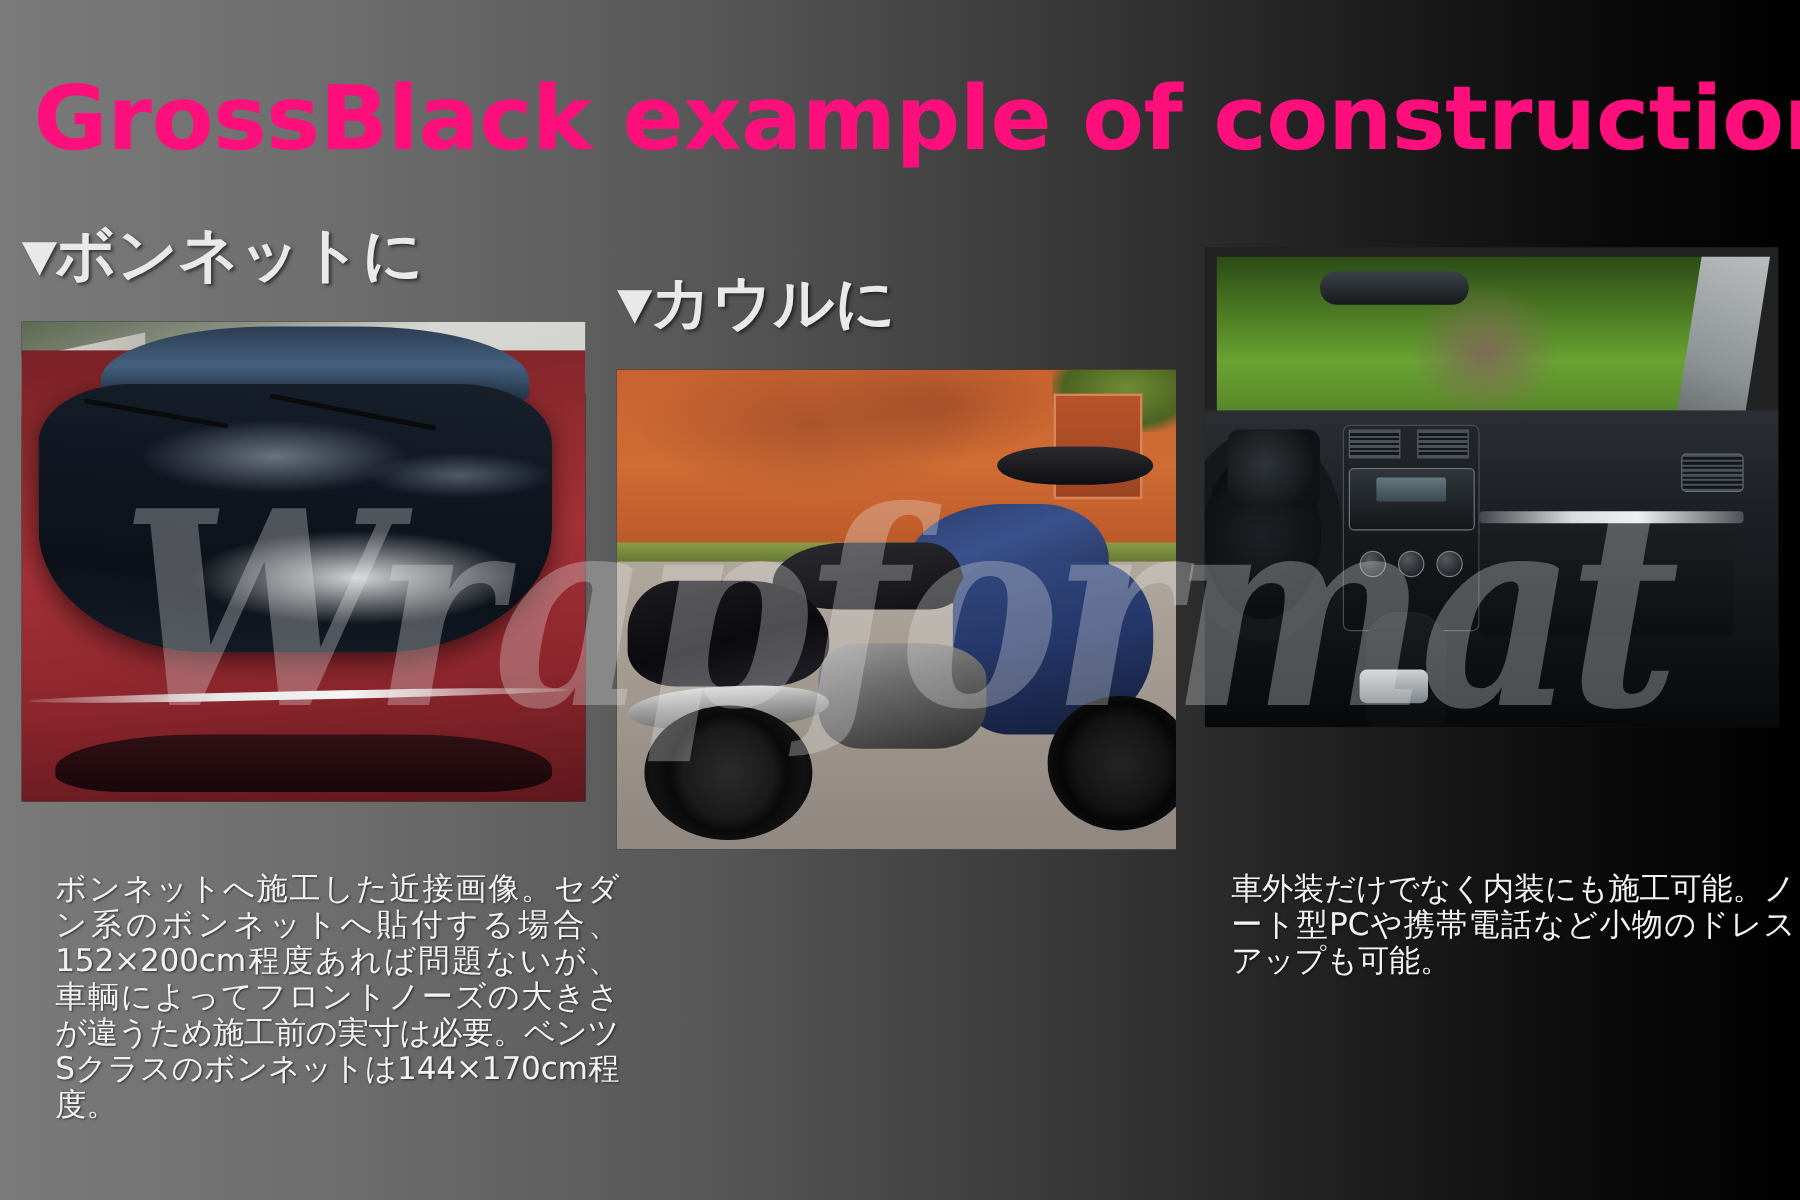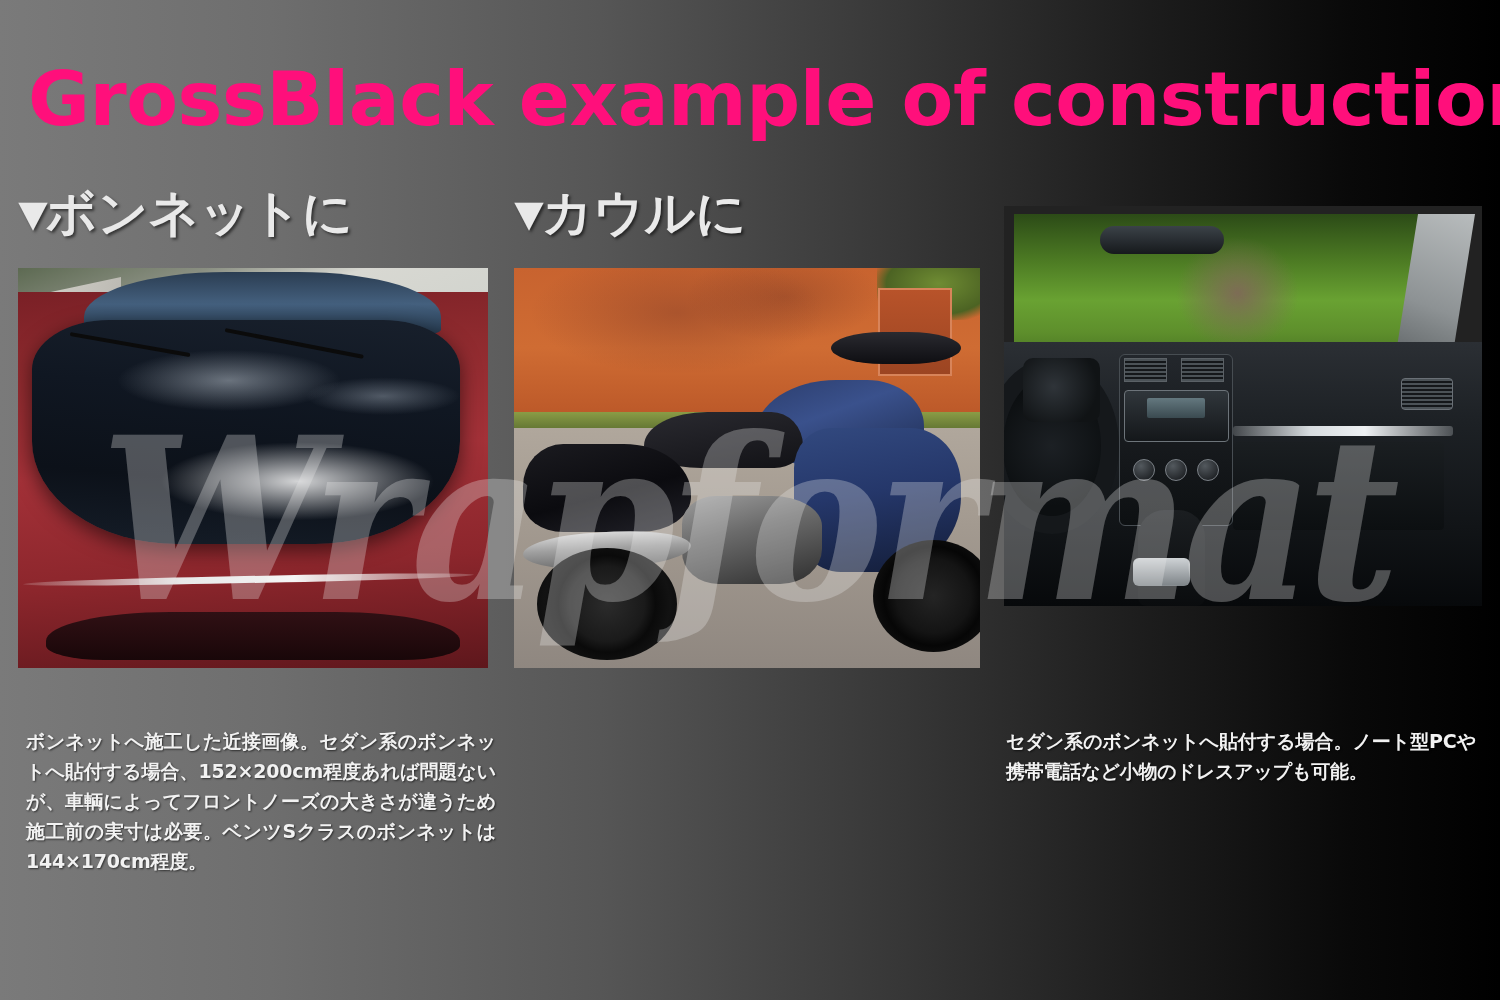--- a/index.html
+++ b/index.html
@@ -34,21 +34,21 @@
     letter-spacing:-0.5px;
     color:#ff0f7b;
     white-space:nowrap;
     transform:scaleX(1.02);
     transform-origin:left center;
   }
 
   
   .col { position:absolute; top:190px; }
   #col-0 { left:18px;   width:470px; }
-  #col-1 { left:514px;  width:466px; }
+  #col-1 { left:514px;  width:466px;margin-top:40px; }
   #col-2 { left:1004px; width:478px; }
 
   .col-head {
     font-family:Liberation Mono, monospace;
     font-weight:bold;
     font-size:50px;
     line-height:54px;
     color:#e9e9e9;
     text-shadow:2px 2px 3px rgba(0,0,0,.55);
     white-space:nowrap;
@@ -285,48 +285,49 @@
     border-radius:4px;
   }
 
   
   #watermark {
     position:absolute;
     left:0; top:410px;
     width:1500px; height:200px;
     pointer-events:none;
     z-index:5;
-    display:flex; align-items:flex-end;
+    display:flex; align-items:center;
   }
   #watermark-text {
     font-family:"DejaVu Serif", serif;
     font-style:italic;
     font-weight:bold;
     font-size:180px;
     line-height:180px;
     letter-spacing:-6px;
     color:rgba(235,235,235,.30);
     white-space:nowrap;
     padding-left:90px;
     transform:scaleY(1.25) scaleX(1.12);
     transform-origin:left center;
   }
 
   
   .body-text {
     position:absolute;
     font-family:"DejaVu Sans", sans-serif;
-    font-weight:bold;
-    font-size:19px;
+    font-weight:normal;
+    font-size:26px;
     line-height:30px;
     color:#f2f2f2;
     text-shadow:1px 1px 2px rgba(0,0,0,.6);
     letter-spacing:-0.2px;
     text-align:justify;
     text-justify:inter-character;
+    margin-left:20px;
   }
   #body-0 { left:26px;   top:726px; width:470px; }
   #body-1 { left:518px;  width:470px; top:726px; }
   #body-2 { left:1006px; width:470px; top:726px; }
 </style>
 </head>
 <body>
 
 <div id="canvas">
 
@@ -399,15 +400,15 @@
         <div class="p3-shifter-chr"></div>
       </div>
     </div>
   </div>
 
   <div id="watermark">
     <span id="watermark-text">Wrapformat</span>
   </div>
 
   <div class="body-text" id="body-0">ボンネットへ施工した近接画像。セダン系のボンネットへ貼付する場合、152×200cm程度あれば問題ないが、車輌によってフロントノーズの大きさが違うため施工前の実寸は必要。ベンツSクラスのボンネットは144×170cm程度。</div>
-  <div class="body-text" id="body-2">セダン系のボンネットへ貼付する場合。ノート型PCや携帯電話など小物のドレスアップも可能。</div>
+  <div class="body-text" id="body-2">車外装だけでなく内装にも施工可能。ノート型PCや携帯電話など小物のドレスアップも可能。</div>
 
 </div>
 
 </body></html>

